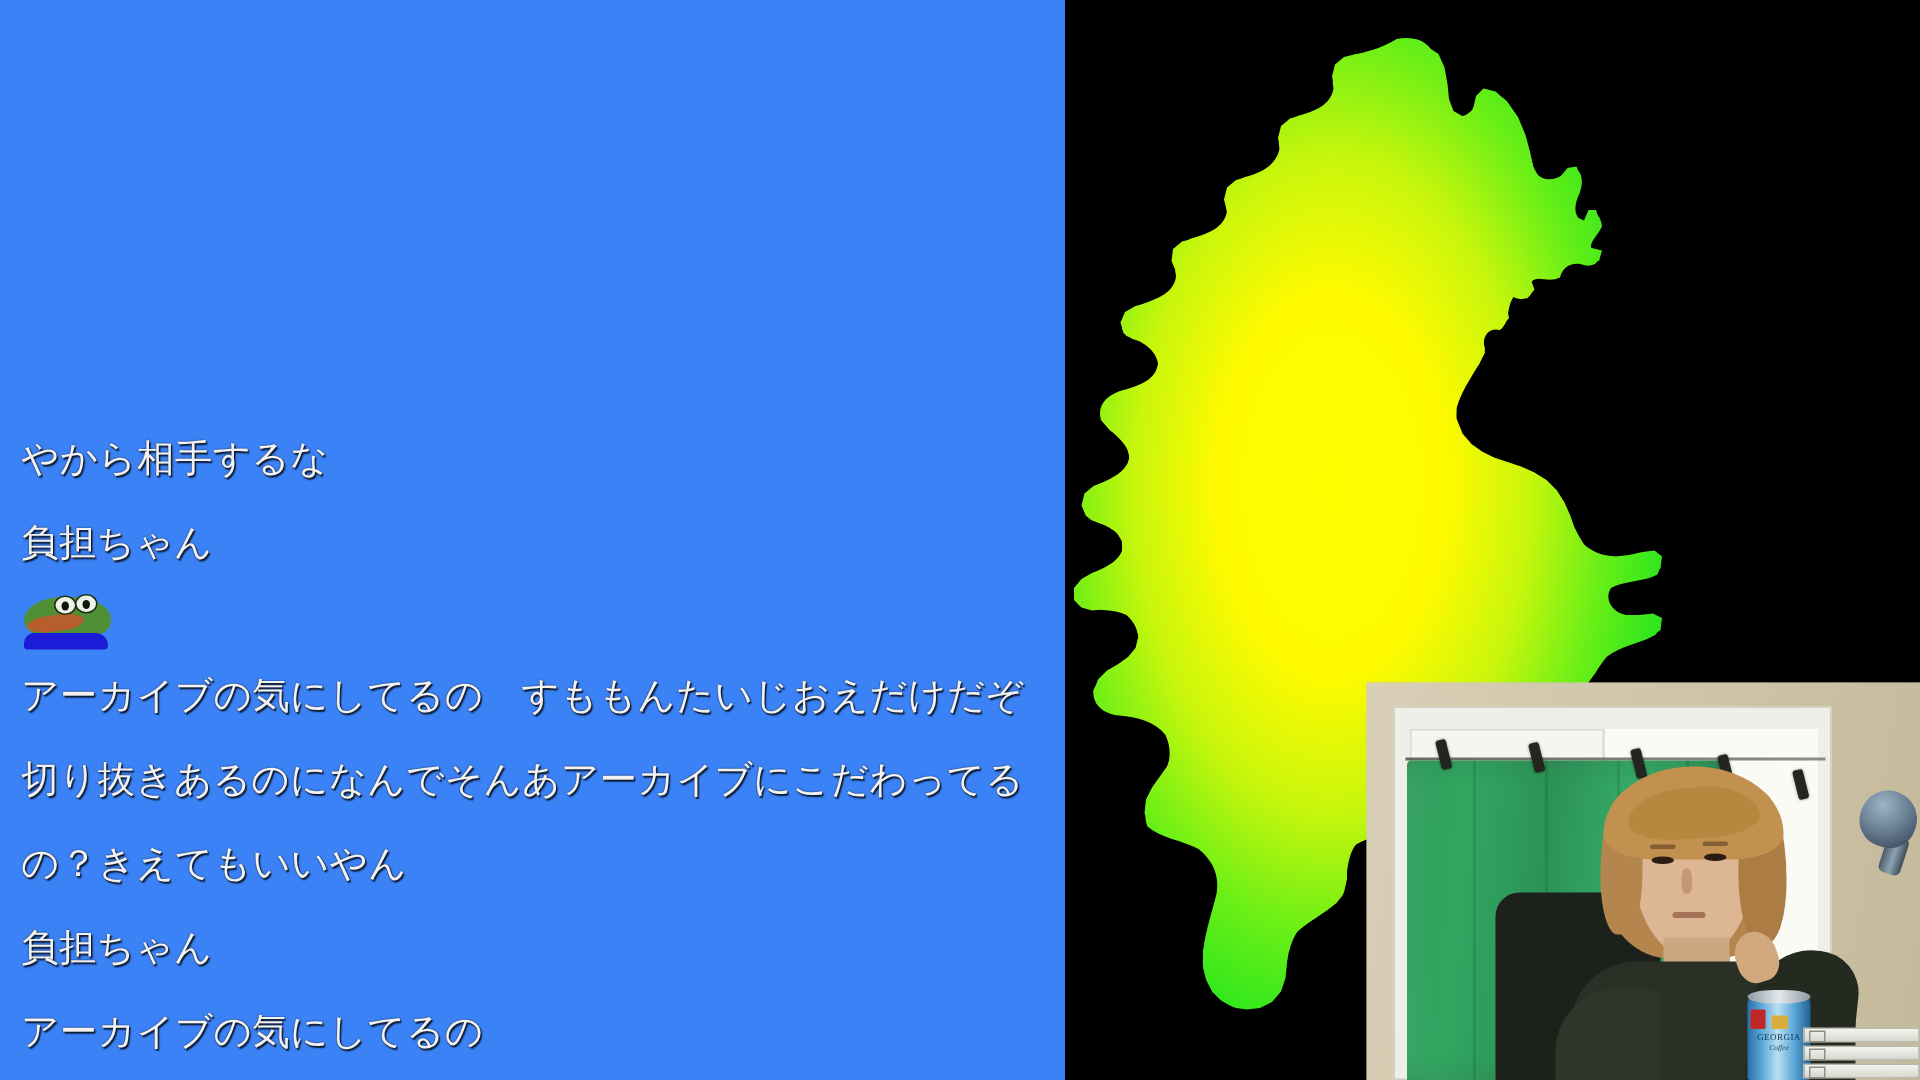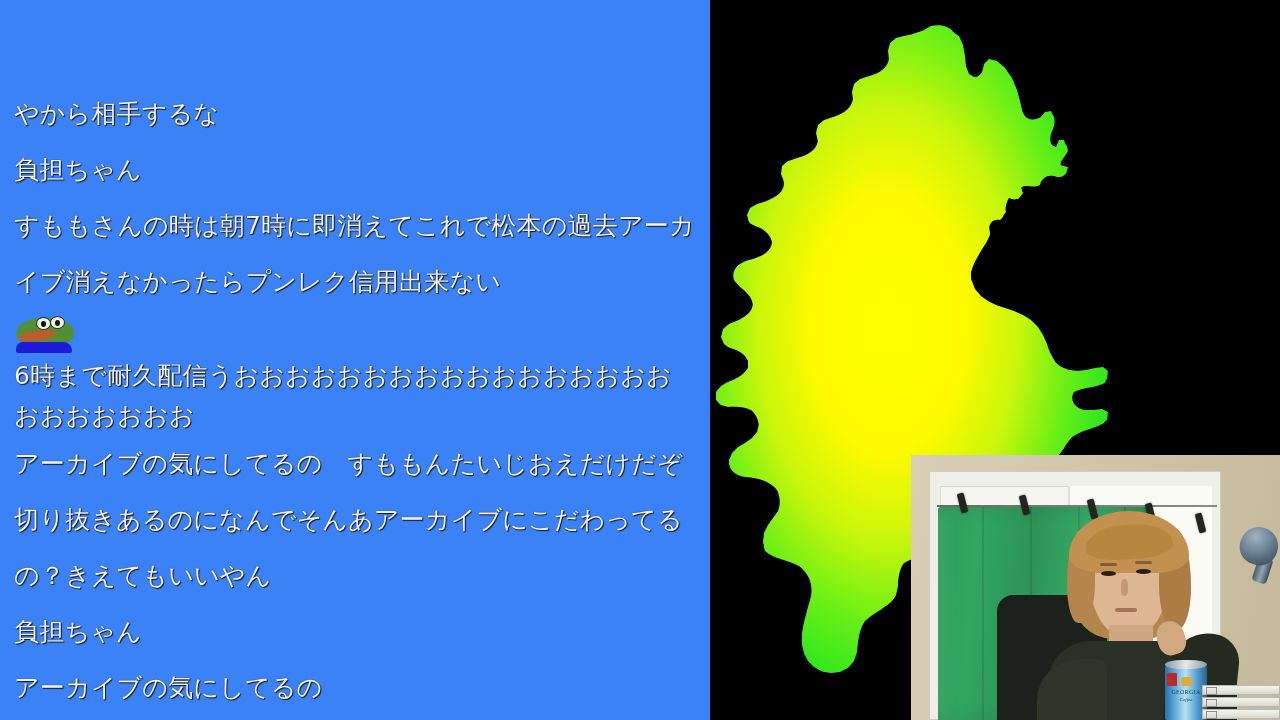--- a/index.html
+++ b/index.html
@@ -135,38 +135,34 @@
 
       <div class="chat-msg">
         <span>やから相手するな</span>
       </div>
 
 
       <div class="chat-msg">
         <span>負担ちゃん</span>
       </div>
 
-      <div class="chat-msg">
-        <span>すももさんの時は朝7時に即消えてこれで松本の過去アーカイブ消えなかったらプンレク信用出来ない</span>
-      </div>
 
 
       <div class="chat-msg with-emote">
         <span class="emote-wrap">
           <span class="emote-pepe">
             <span class="pepe-body"></span>
             <span class="pepe-snout"></span>
             <span class="pepe-eye-l"></span>
             <span class="pepe-eye-r"></span>
             <span class="pepe-pup-l"></span>
             <span class="pepe-pup-r"></span>
             <span class="pepe-shirt"></span>
           </span>
         </span>
-        <span>6時まで耐久配信うおおおおおおおおおおおおおおおおおおおおおおおお</span>
       </div>
 
       <div class="chat-msg">
         <span>アーカイブの気にしてるの　すももんたいじおえだけだぞ　切り抜きあるのになんでそんあアーカイブにこだわってるの？きえてもいいやん</span>
       </div>
 
       <div class="chat-msg">
         <span>負担ちゃん</span>
       </div>
 

